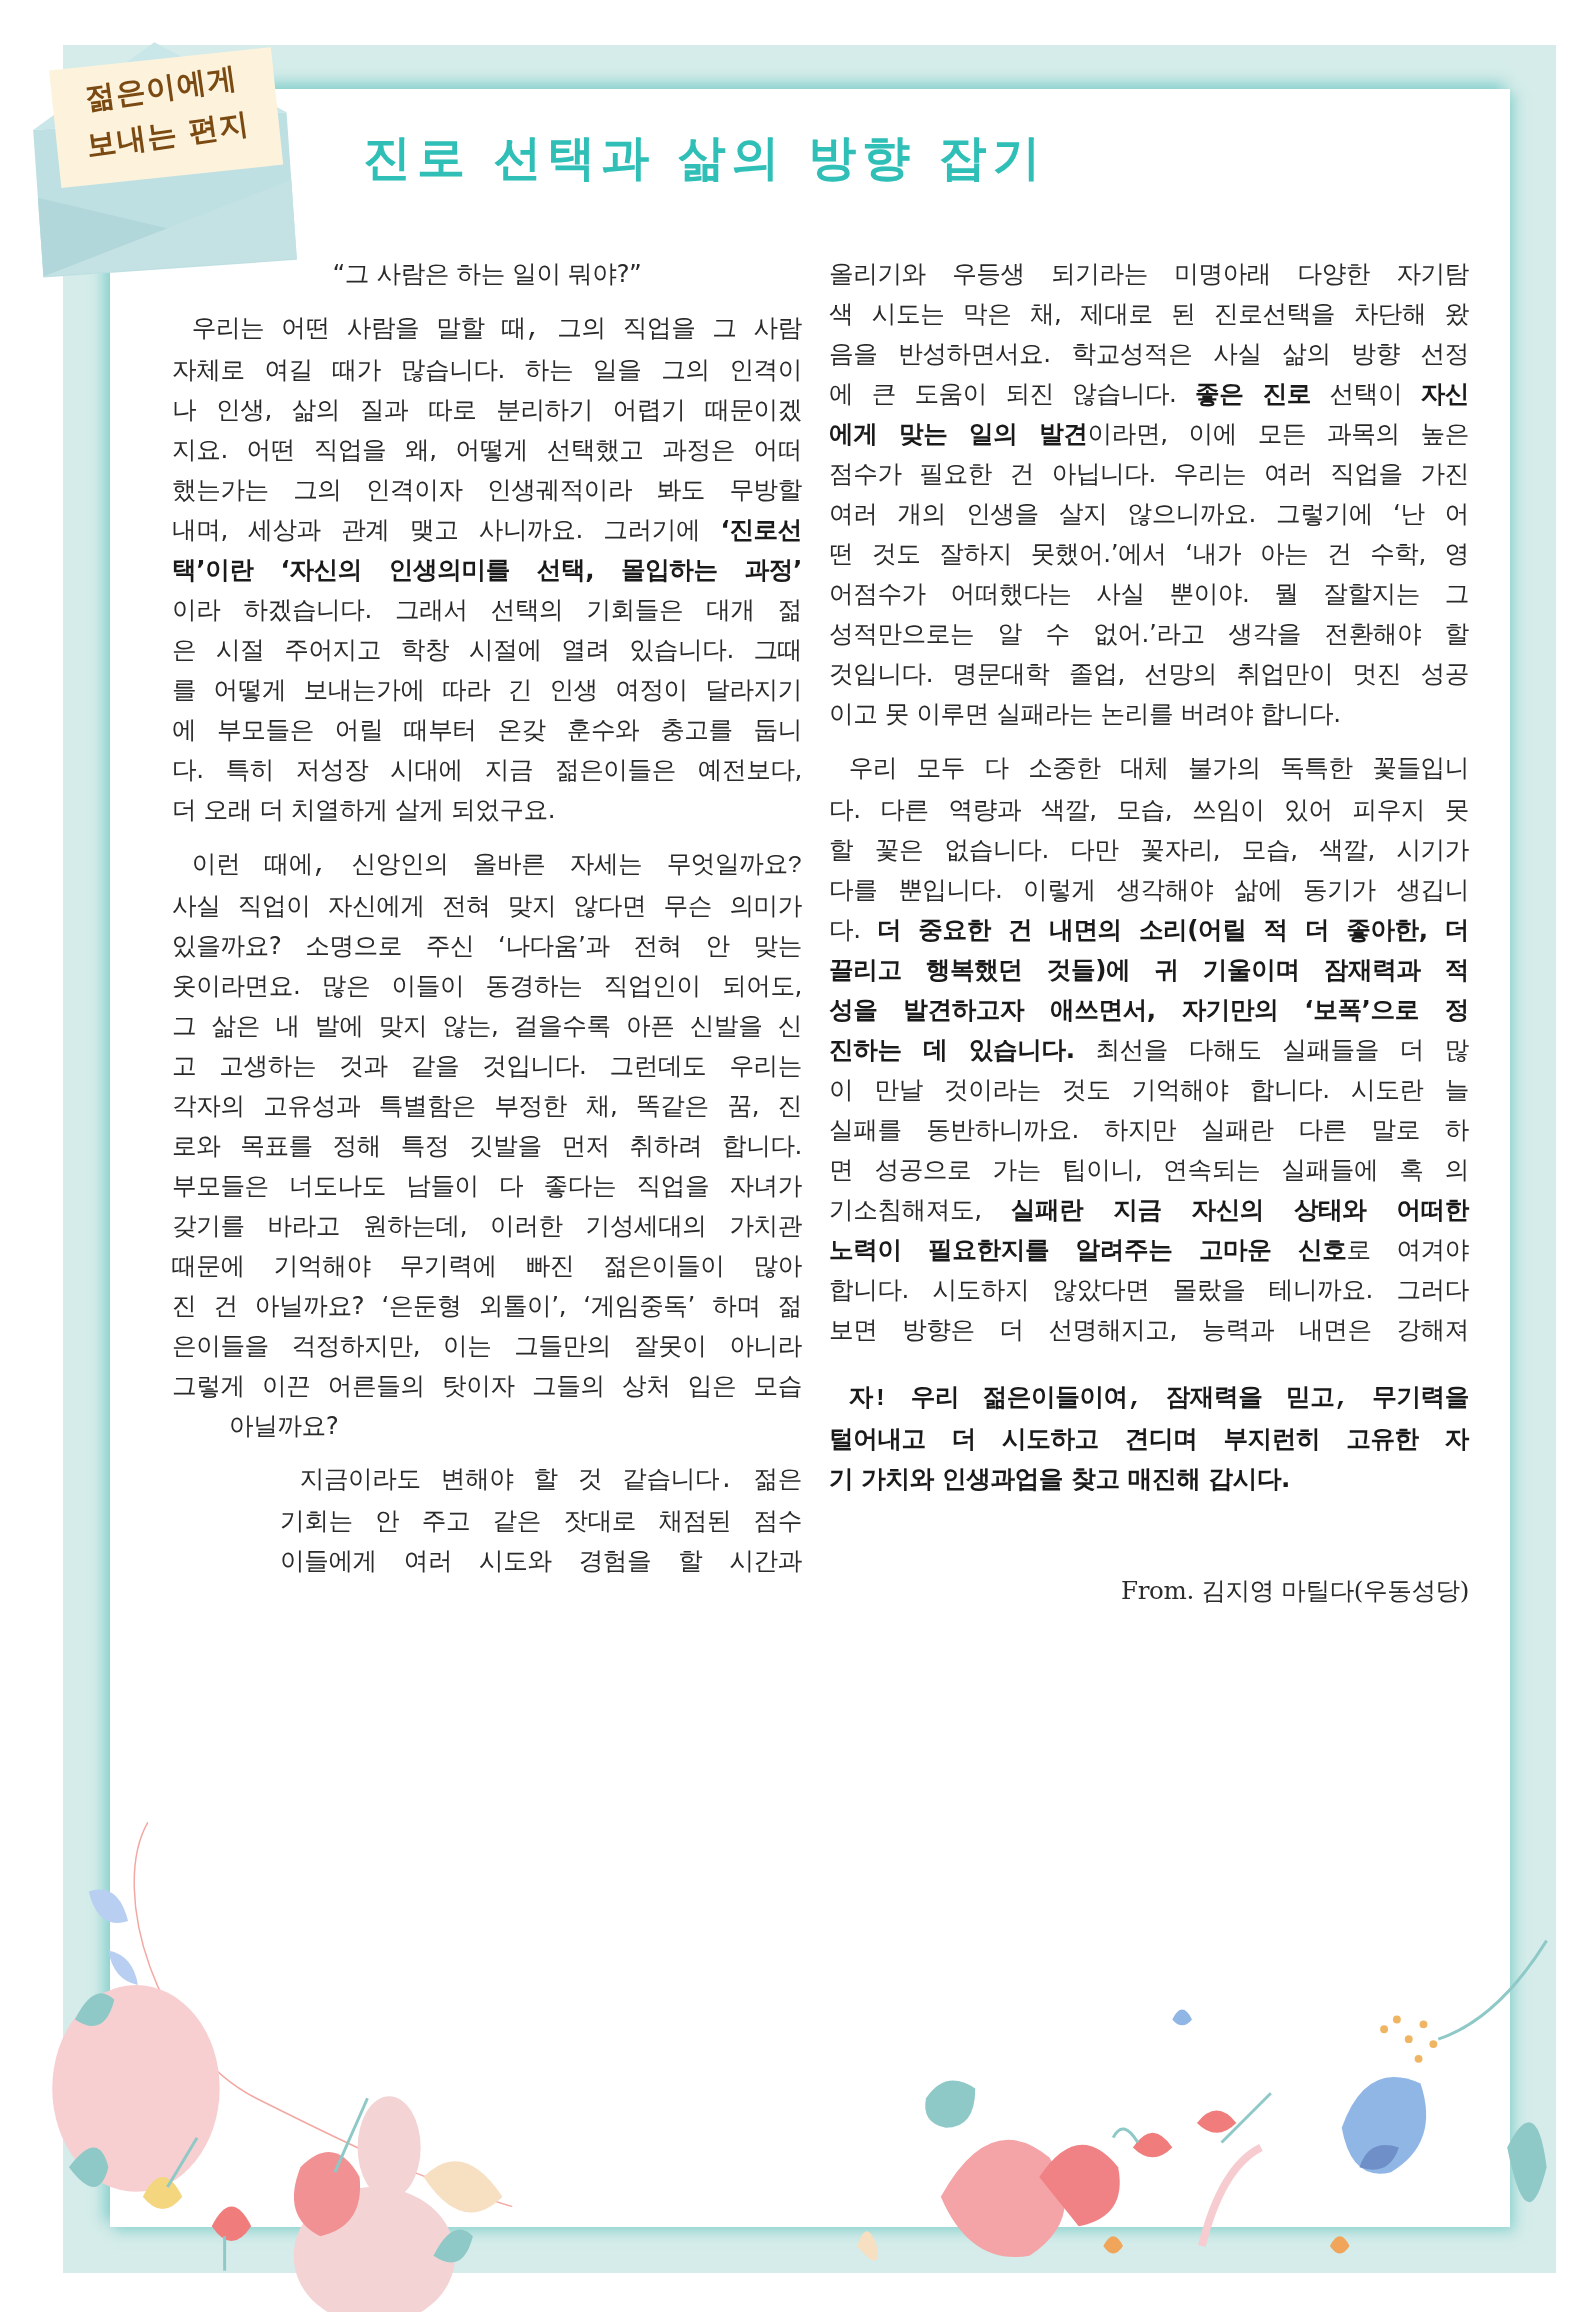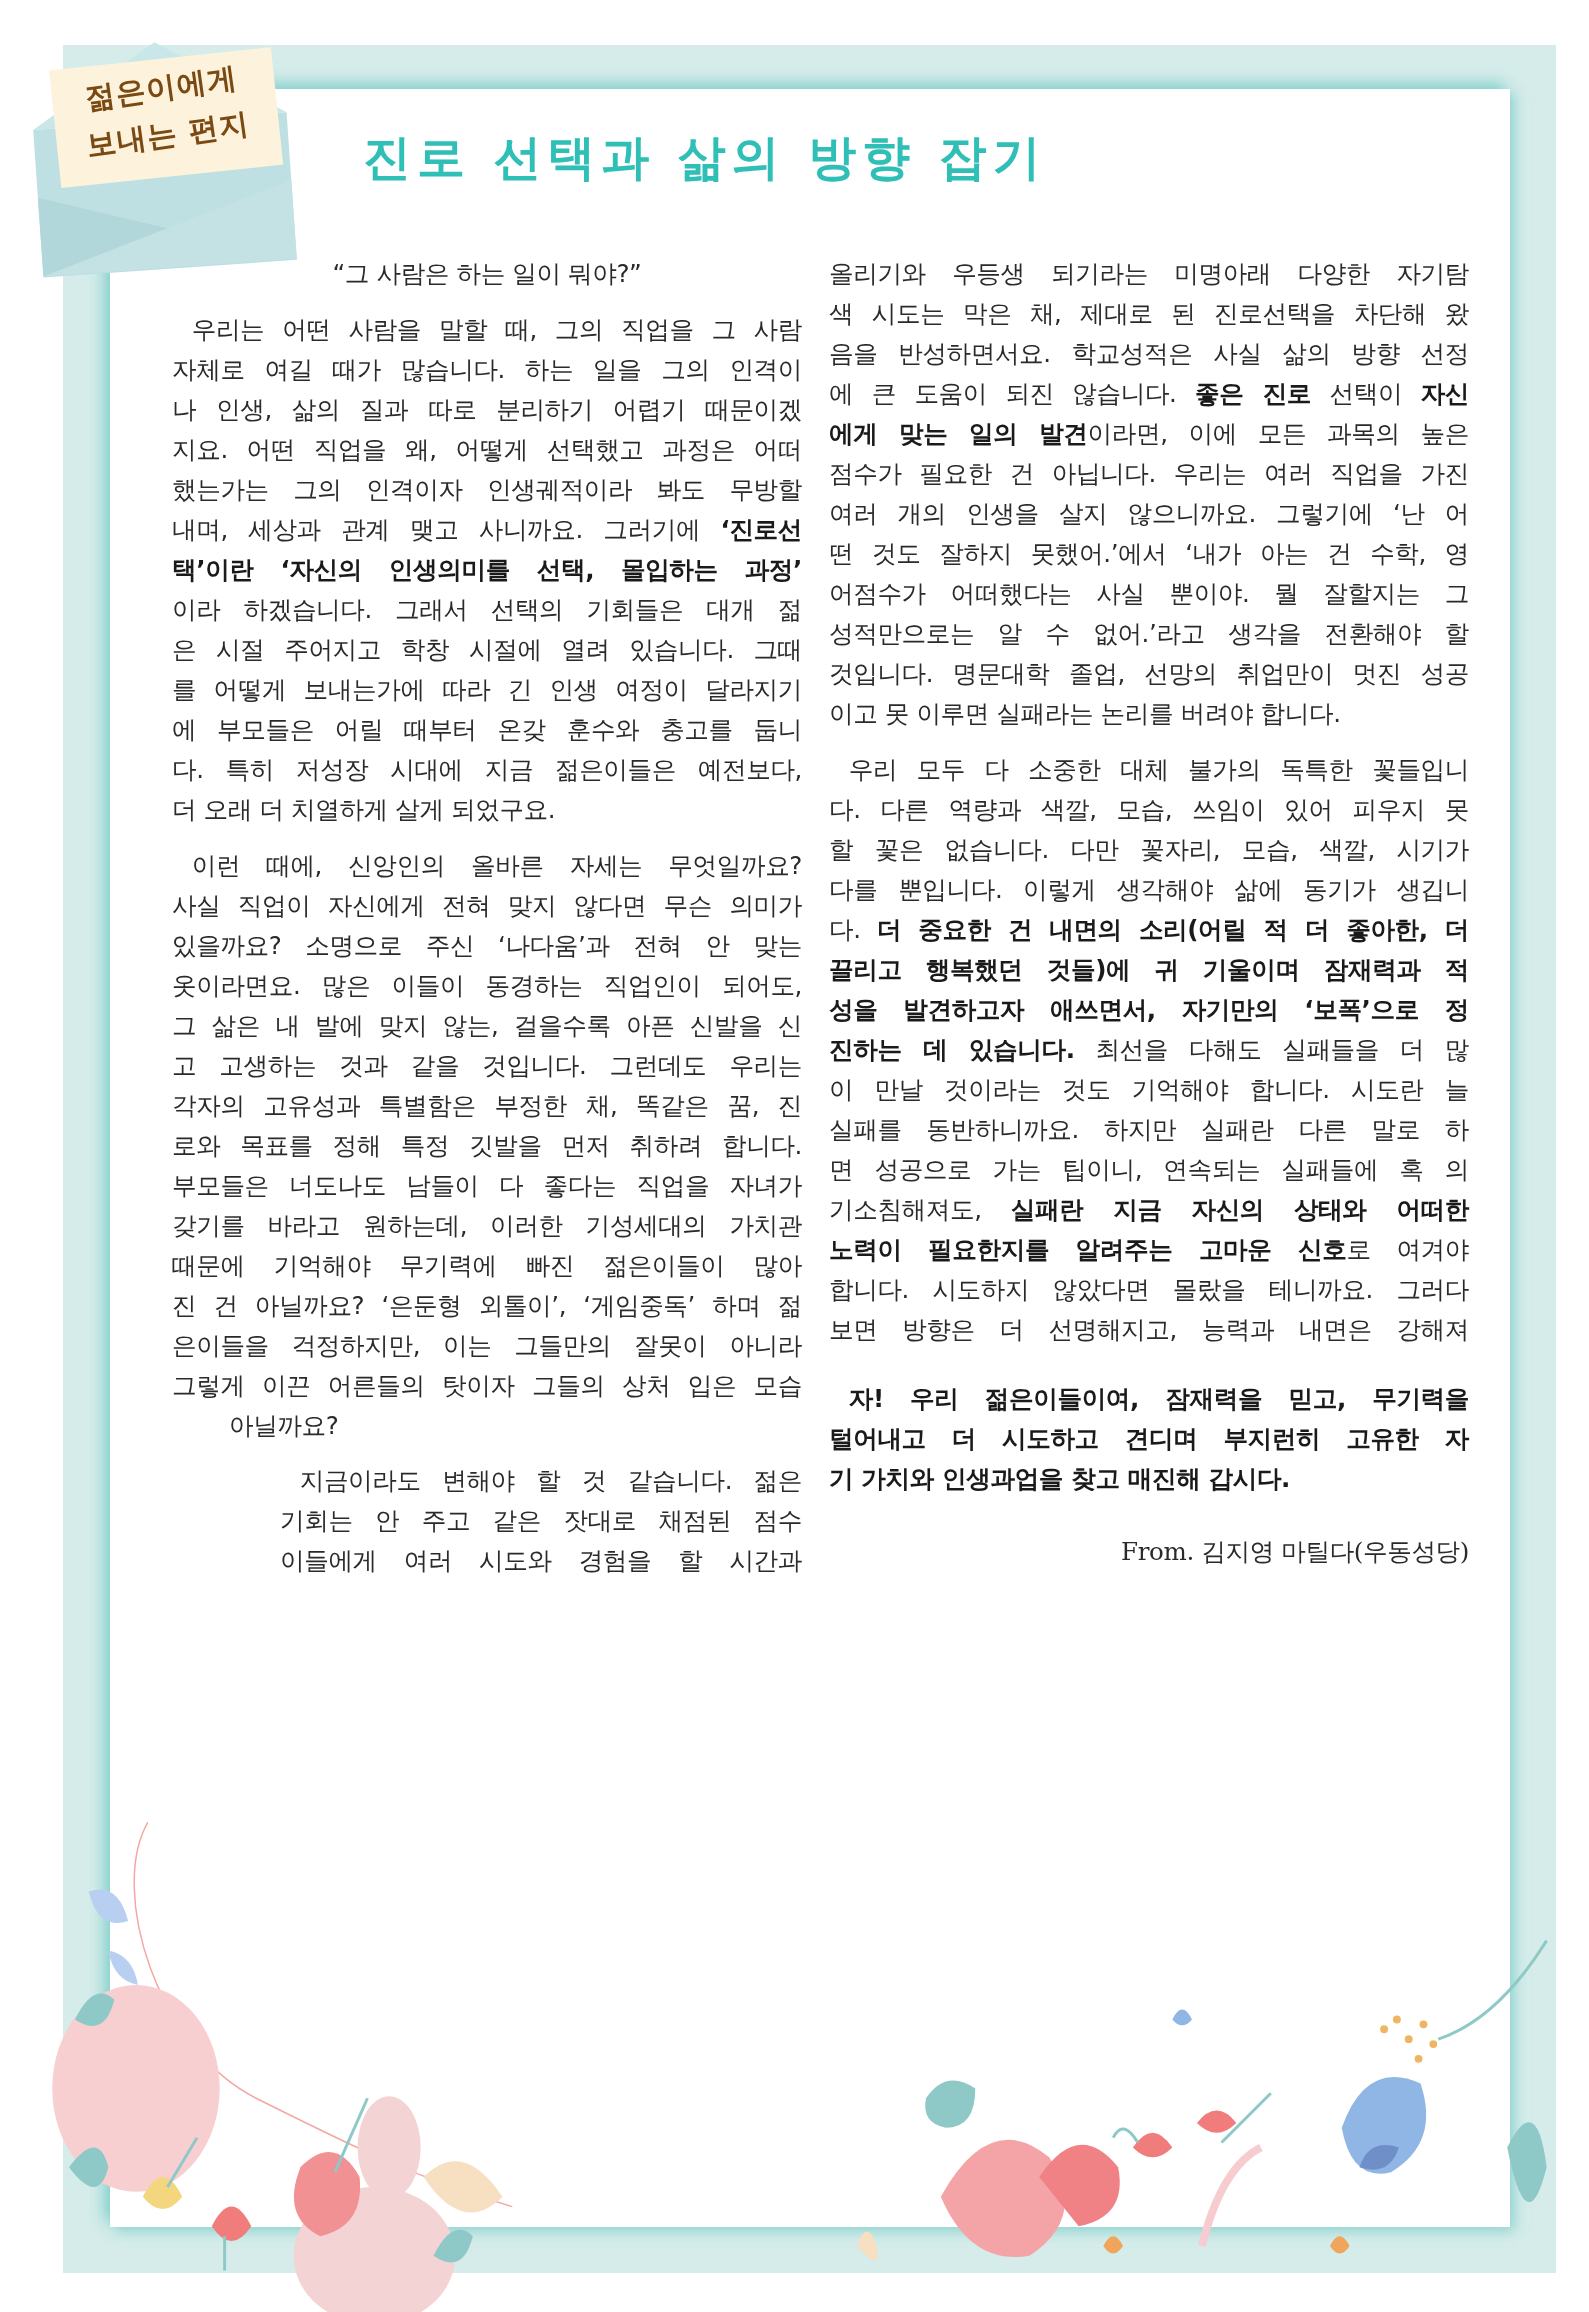--- a/index.html
+++ b/index.html
@@ -32,22 +32,22 @@
   .title { position:absolute; left:363px; top:126px; font-size:48px; color:#2fbfb7;
            font-family:"DejaVu Sans",sans-serif; font-weight:bold; letter-spacing:5.9px;
            white-space:nowrap; }
 
   .col { position:absolute; top:254px; font-size:24.6px; line-height:40px; letter-spacing:-0.4px; }
   .col-left { left:172px; width:630px; }
   .col-right { left:829px; width:640px; }
   .line { white-space:nowrap; height:40px; text-align:justify; text-align-last:justify; }
   .line.last { text-align-last:left; }
   .line.center { text-align:center; text-align-last:center; }
-  .line.right { text-align:left; text-align-last:right; }
-  .ind { padding-left:19.7px; }
+  .line.right { text-align:left; text-align-last:right;margin-top:39px; }
+  .ind { padding-left:19.7px;font-family:Liberation Mono, monospace; }
   .ind2 { padding-left:57px; }
   .gap { height:15.8px; }
   .b { font-weight:bold; color:#1a1a1a; }
 
   
   .deco { position:absolute; pointer-events:none; }
 </style>
 </head>
 <body>
 

